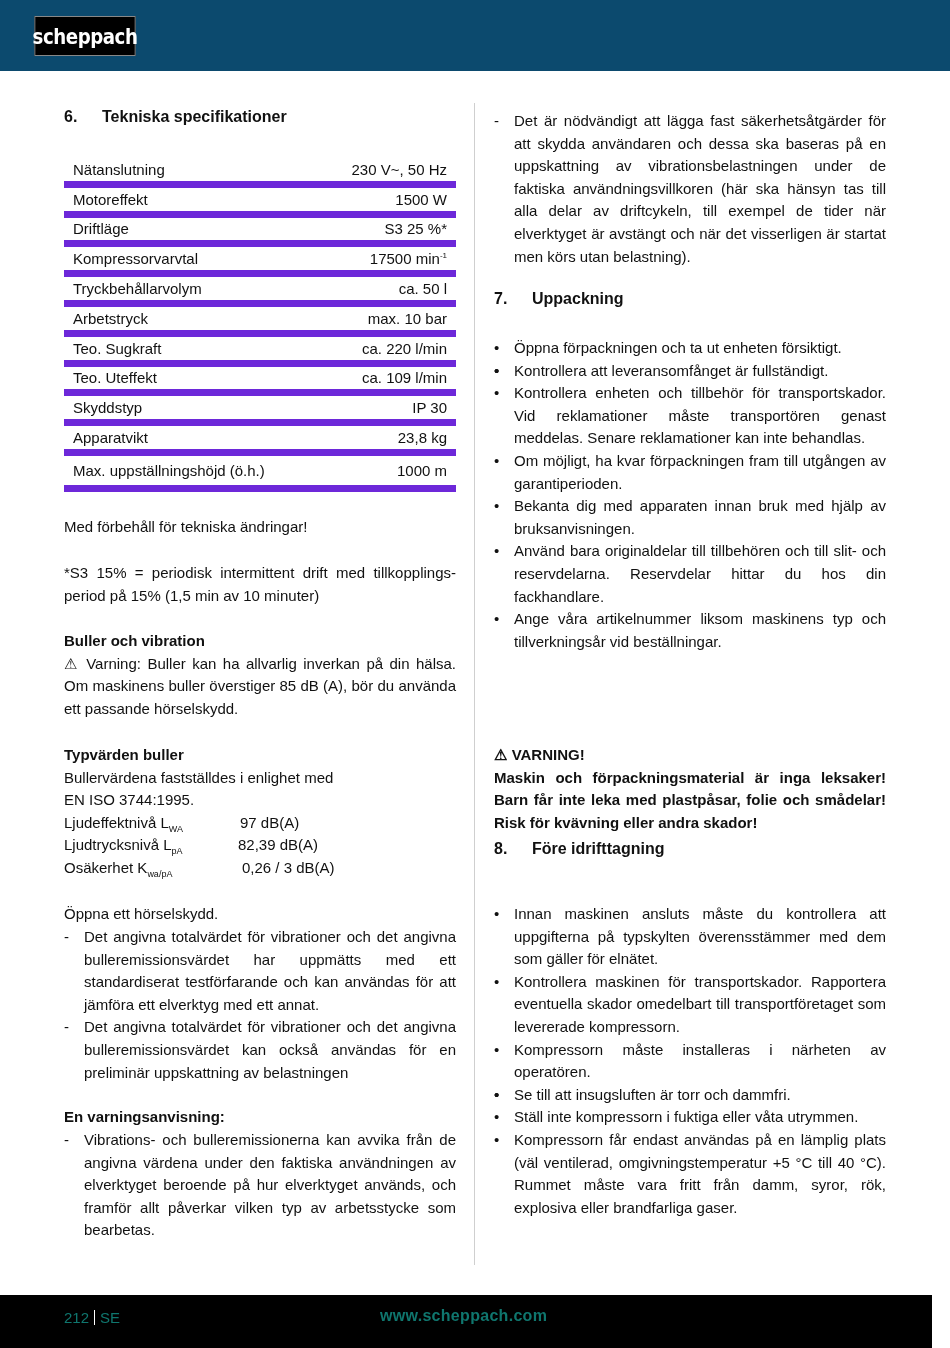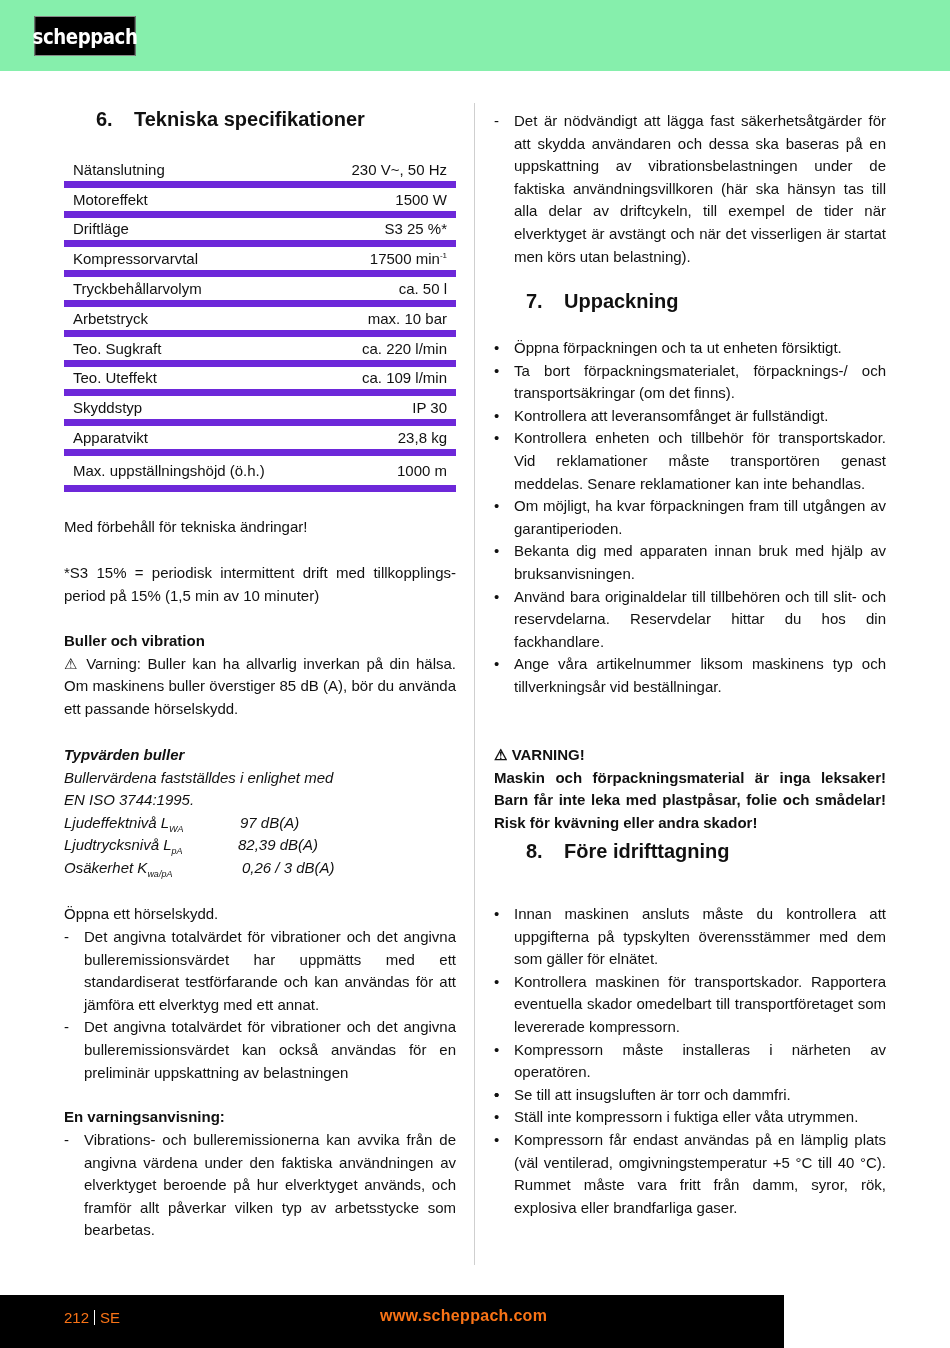--- a/index.html
+++ b/index.html
@@ -1,46 +1,46 @@
 <!DOCTYPE html>
 <html><head>
 <meta charset="utf-8">
 <style>
   * { box-sizing: border-box; margin: 0; padding: 0; }
   html, body { width: 950px; height: 1348px; background: #ffffff; overflow: hidden; }
   body { position: relative; font-family: "Liberation Sans", sans-serif; color: #111; font-size: 15px; }
 
-  .header-band { position: absolute; left: 0; top: 0; width: 950px; height: 71px; background: #86efac; }
+  .header-band { position: absolute; left: 0; top: 0; width: 950px; height: 71px; background: #0c4a6e; }
   .logo { position: absolute; left: 30px; top: 16px; width: 110px; height: 40px; background: #000; border: 1px solid #888;
           color: #fff; font-family: "DejaVu Sans Condensed", "DejaVu Sans", sans-serif; font-weight: bold; font-size: 22px;
           letter-spacing: -0.5px; display: flex; align-items: center; justify-content: center; transform: scaleX(0.92); }
 
   .divider { position: absolute; left: 474px; top: 103px; width: 1px; height: 1162px; background: #cfcfcf; }
 
-  .sec-title { position: absolute; font-size: 20px; font-weight: bold; white-space: nowrap; margin-left: 32px; }
+  .sec-title { position: absolute; font-size: 16px; font-weight: bold; white-space: nowrap; }
   .sec-title .num { display: inline-block; width: 38px; }
 
   .spec-table { position: absolute; left: 64px; top: 158px; width: 392px; }
   .spec-row { display: flex; justify-content: space-between; align-items: center; height: 29.8px;
               border-bottom: 7px solid #6d28d9; padding: 0 9px; font-size: 15px; }
   .spec-row.last { height: 36px; }
   .spec-val sup { font-size: 8px; vertical-align: 6px; }
 
   .p { position: absolute; font-size: 15px; line-height: 22.6px; text-align: justify; }
   .b { font-weight: bold; }
 
   .dash-list, .bullet-list { position: absolute; list-style: none; }
   .dash-list li, .bullet-list li { position: relative; padding-left: 20px; font-size: 15px; line-height: 22.6px; text-align: justify; }
   .dash-list li .mark, .bullet-list li .mark { position: absolute; left: 0; top: 0; width: 20px; }
 
   .noise-row { display: flex; height: 22.6px; align-items: baseline; font-size: 15px; }
   .noise-row .lbl { width: 176px; }
   .noise-row sub { font-size: 9px; vertical-align: -4px; }
 
-  .footer { position: absolute; left: 0; top: 1295px; width: 784px; height: 53px; background: #000; color: #f97316; }
+  .footer { position: absolute; left: 0; top: 1295px; width: 932px; height: 53px; background: #000; color: #0f766e; }
   .footer .pg { position: absolute; left: 64px; top: 14px; font-size: 15px; }
   .footer .pg .sep { display: inline-block; width: 1px; height: 15px; background: #fff; margin: 0 5px; vertical-align: -2px; }
   .footer .url { position: absolute; left: 380px; top: 12px; font-size: 16px; font-weight: bold; letter-spacing: 0.3px; }
 </style>
 </head>
 <body>
 
 <div class="header-band">
   <div class="logo">scheppach</div>
 </div>
@@ -100,21 +100,21 @@
 
 <p class="p" style="left:64px; top:516px; width:392px;">Med förbehåll för tekniska ändringar!</p>
 
 <p class="p" style="left:64px; top:562px; width:392px;">*S3 15% = periodisk intermittent drift med tillkopplings-period på 15% (1,5 min av 10 minuter)</p>
 
 <div class="p" style="left:64px; top:630px; width:392px;">
   <div class="b">Buller och vibration</div>
   <div><span>⚠</span> <span>Varning: Buller kan ha allvarlig inverkan på din hälsa. Om maskinens buller överstiger 85 dB (A), bör du använda ett passande hörselskydd.</span></div>
 </div>
 
-<div class="p" style="left:64px; top:744px; width:392px;font-style:italic;">
+<div class="p" style="left:64px; top:744px; width:392px;">
   <div class="b">Typvärden buller</div>
   <div>Bullervärdena fastställdes i enlighet med</div>
   <div>EN ISO 3744:1995.</div>
   <div class="noise-row">
     <span class="lbl"><span>Ljudeffektnivå L</span><sub>WA</sub></span>
     <span>97 dB(A)</span>
   </div>
   <div class="noise-row">
     <span class="lbl" style="width:174px"><span>Ljudtrycksnivå L</span><sub>pA</sub></span>
     <span>82,39 dB(A)</span>
@@ -139,21 +139,21 @@
 <ul class="dash-list" style="left:494px; top:110px; width:392px;">
   <li><span class="mark">-</span><span>Det är nödvändigt att lägga fast säkerhetsåtgärder för att skydda användaren och dessa ska baseras på en uppskattning av vibrationsbelastningen under de faktiska användningsvillkoren (här ska hänsyn tas till alla delar av driftcykeln, till exempel de tider när elverktyget är avstängt och när det visserligen är startat men körs utan belastning).</span></li>
 </ul>
 
 <h2 class="sec-title" style="left:494px; top:290px;">
   <span class="num">7.</span><span>Uppackning</span>
 </h2>
 
 <ul class="bullet-list" style="left:494px; top:337px; width:392px;">
   <li><span class="mark">•</span><span>Öppna förpackningen och ta ut enheten försiktigt.</span></li>
-  <li><span class="mark">•</span><span>Ta bort förpackningsmaterialet, förpacknings-/ och transportsäkringar (om det finns).</span></li>
+  <li><span class="mark">•</span></li>
   <li><span class="mark">•</span><span>Kontrollera att leveransomfånget är fullständigt.</span></li>
   <li><span class="mark">•</span><span>Kontrollera enheten och tillbehör för transportskador. Vid reklamationer måste transportören genast meddelas. Senare reklamationer kan inte behandlas.</span></li>
   <li><span class="mark">•</span><span>Om möjligt, ha kvar förpackningen fram till utgången av garantiperioden.</span></li>
   <li><span class="mark">•</span><span>Bekanta dig med apparaten innan bruk med hjälp av bruksanvisningen.</span></li>
   <li><span class="mark">•</span><span>Använd bara originaldelar till tillbehören och till slit- och reservdelarna. Reservdelar hittar du hos din fackhandlare.</span></li>
   <li><span class="mark">•</span><span>Ange våra artikelnummer liksom maskinens typ och tillverkningsår vid beställningar.</span></li>
 </ul>
 
 <div class="p b" style="left:494px; top:744px; width:392px;">
   <div><span>⚠</span> <span>VARNING!</span></div>

